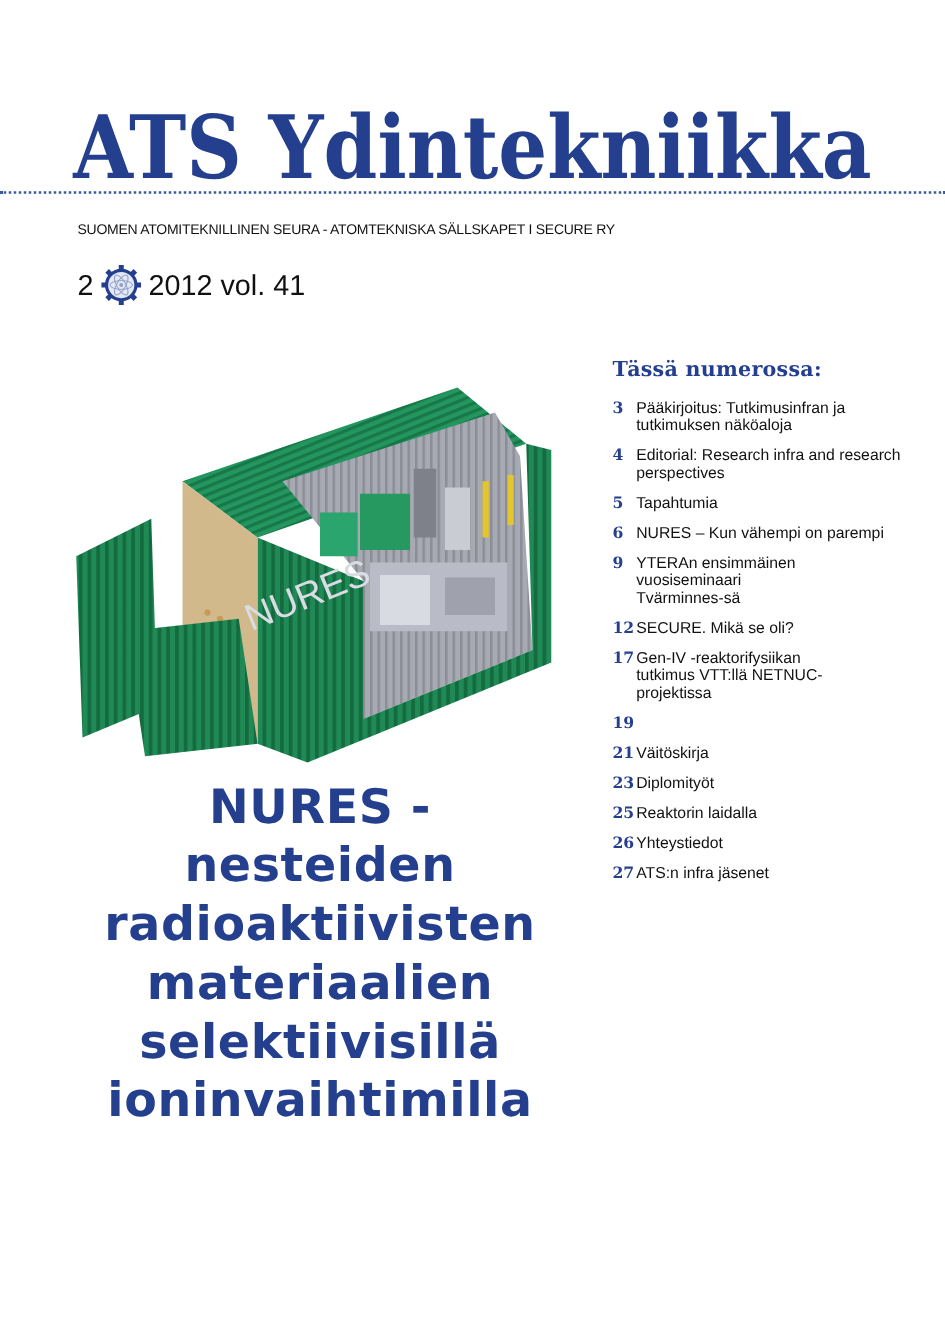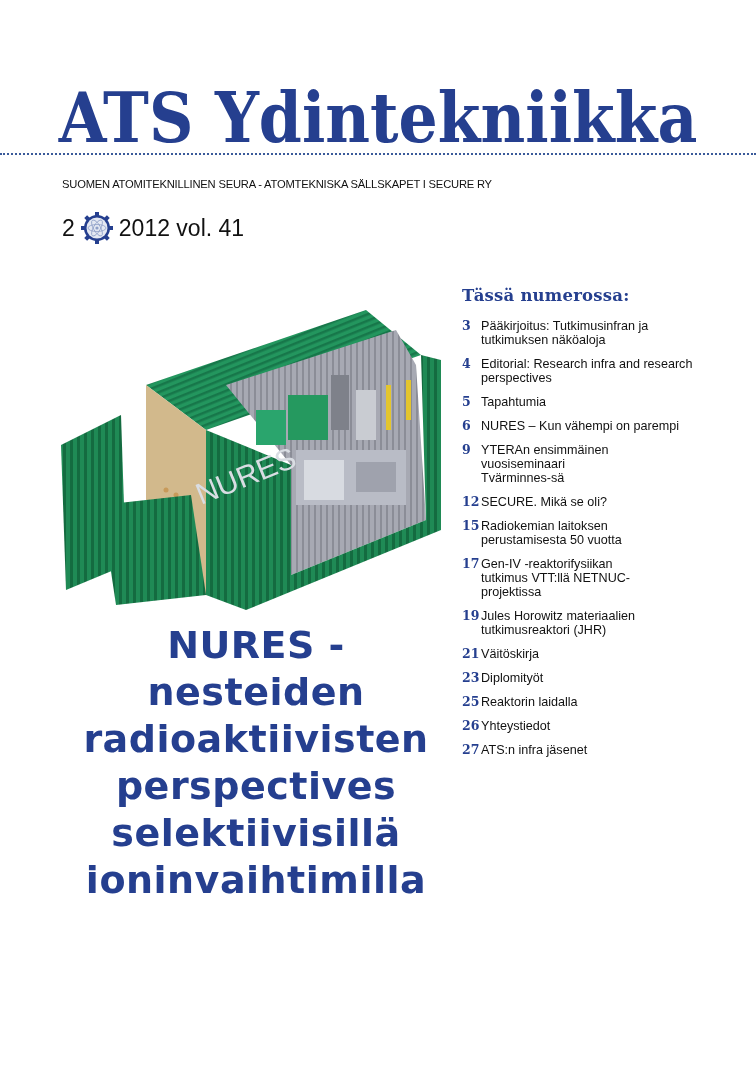--- a/index.html
+++ b/index.html
@@ -30,21 +30,21 @@
     }
 
     .headline {
       position: absolute; left: 66px; top: 622px; width: 380px;
       font-family: "DejaVu Sans", sans-serif; font-weight: bold; color: #253f8f;
       font-size: 38px; line-height: 47px; letter-spacing: 0.5px; text-align: center;
     }
     .headline span { display: block; white-space: nowrap; }
 
     .toc {
-      position: absolute; left: 462px; top: 286px; width: 250px;
+      position: absolute; left: 490px; top: 286px; width: 250px;
     }
     .toc-title {
       font-family: "DejaVu Serif", serif; font-weight: bold; color: #253f8f;
       font-size: 16.5px; margin: 0 0 14px 0; letter-spacing: 0.2px;
     }
     .toc-list { list-style: none; margin: 0; padding: 0; }
     .toc-item { display: flex; align-items: flex-start; margin-bottom: 10px; font-size: 12.6px; line-height: 14px; }
     .toc-num {
       font-family: "DejaVu Serif", serif; font-weight: bold; color: #253f8f;
       width: 16px; flex: 0 0 16px; font-size: 12.5px; padding-left: 0; text-align: left;
@@ -131,21 +131,21 @@
   </g>
   <polygon points="5,155 65,125 70,275 10,300" fill="url(#ribs)"></polygon>
   <polygon points="45,215 135,205 150,305 60,315" fill="url(#ribs)"></polygon>
   <text x="145" y="215" transform="rotate(-22 145 215)" font-family="Liberation Sans, sans-serif" font-size="30" fill="#d9dde3">NURES</text>
 </svg>
 
 <div class="headline">
   <span>NURES -</span>
   <span>nesteiden</span>
   <span>radioaktiivisten</span>
-  <span>perspectives</span>
+  <span>materiaalien</span>
   <span>selektiivisillä</span>
   <span>ioninvaihtimilla</span>
 </div>
 
 <div class="toc">
   <h2 class="toc-title">Tässä numerossa:</h2>
   <ul class="toc-list">
     <li class="toc-item">
         <span class="toc-num" style="margin-right: 3px;">3</span>
         <span class="toc-text">Pääkirjoitus: Tutkimusinfran ja tutkimuksen näköaloja</span>
@@ -164,30 +164,25 @@
       </li>
     <li class="toc-item">
         <span class="toc-num" style="margin-right: 3px;">9</span>
         <span class="toc-text" style="width:150px">YTERAn ensimmäinen vuosiseminaari Tvärminnes-sä</span>
       </li>
     <li class="toc-item">
         <span class="toc-num" style="flex: 0 0 16px; margin-right: 3px;">12</span>
         <span class="toc-text">SECURE. Mikä se oli?</span>
       </li>
     <li class="toc-item">
-        <span class="toc-num" style="flex: 0 0 16px; margin-right: 3px;">15</span>
-        <span class="toc-text" style="width:170px">Radiokemian laitoksen perustamisesta 50 vuotta</span>
-      </li>
-    <li class="toc-item">
         <span class="toc-num" style="flex: 0 0 16px; margin-right: 3px;">17</span>
         <span class="toc-text" style="width:160px">Gen-IV -reaktorifysiikan tutkimus VTT:llä NETNUC-projektissa</span>
       </li>
     <li class="toc-item">
         <span class="toc-num" style="flex: 0 0 16px; margin-right: 3px;">19</span>
-        <span class="toc-text" style="width:190px">Jules Horowitz materiaalien tutkimusreaktori (JHR)</span>
       </li>
     <li class="toc-item">
         <span class="toc-num" style="flex: 0 0 16px; margin-right: 3px;">21</span>
         <span class="toc-text">Väitöskirja</span>
       </li>
     <li class="toc-item">
         <span class="toc-num" style="flex: 0 0 16px; margin-right: 3px;">23</span>
         <span class="toc-text">Diplomityöt</span>
       </li>
     <li class="toc-item">

